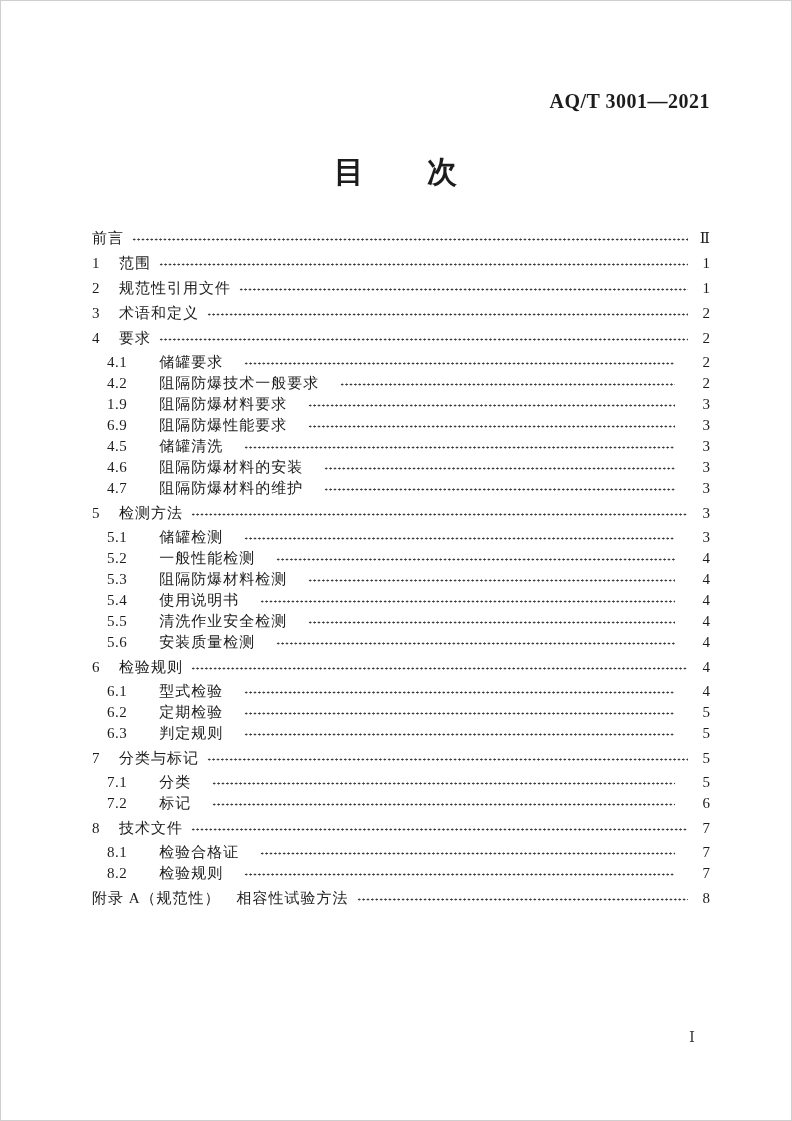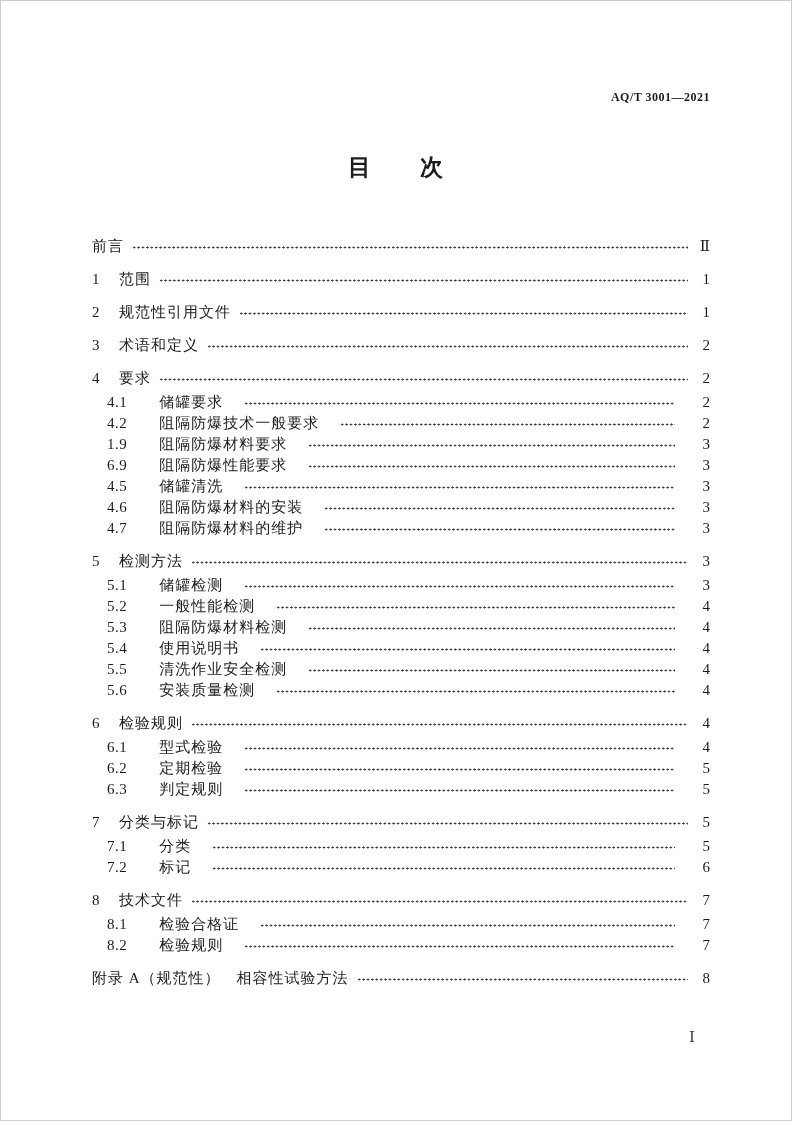--- a/index.html
+++ b/index.html
@@ -14,52 +14,52 @@
     background: #ffffff;
     box-shadow: inset 0 0 0 1px #cfcfcf;
     font-family: "Liberation Serif", "DejaVu Serif", serif;
     color: #1c1c1c;
     overflow: hidden;
   }
   .doc-number {
     position: absolute;
     top: 90px;
     right: 82px;
-    font-size: 12px;
+    font-size: 20px;
     font-weight: bold;
     letter-spacing: 0.5px;
     white-space: nowrap;
   }
   .page-title {
     position: absolute;
     top: 152px;
     left: 0;
     width: 100%;
     text-align: center;
-    font-size: 23px;
+    font-size: 30px;
     font-weight: bold;
     letter-spacing: 1px;
     white-space: pre;
   }
   .toc {
     position: absolute;
     top: 224px;
     left: 92px;
     right: 82px;
   }
   .row {
     display: flex;
     align-items: center;
     height: 21px;
     font-size: 15px;
     line-height: 21px;
     white-space: nowrap;
   }
   .row.l0 {
-    margin-top: 12px;
+    margin-top: 4px;
     margin-bottom: 3px;
   }
   .row.sub {
     padding-left: 15px;
     gap: 13px;
   }
   .num {
     margin-right: 19px;
     letter-spacing: 0.5px;
   }

